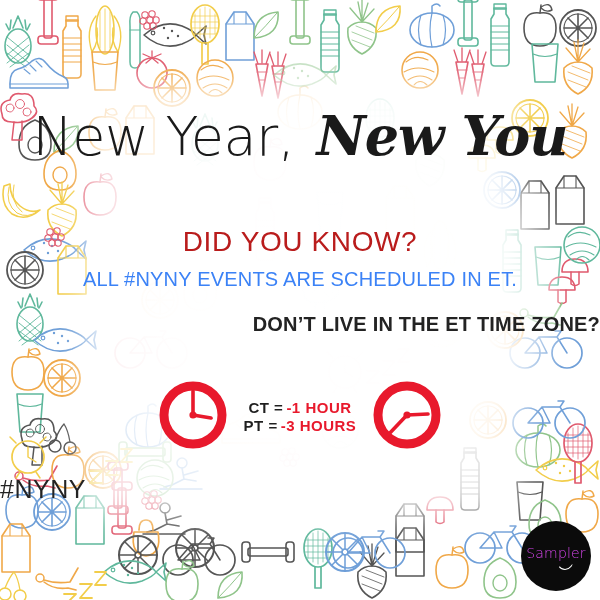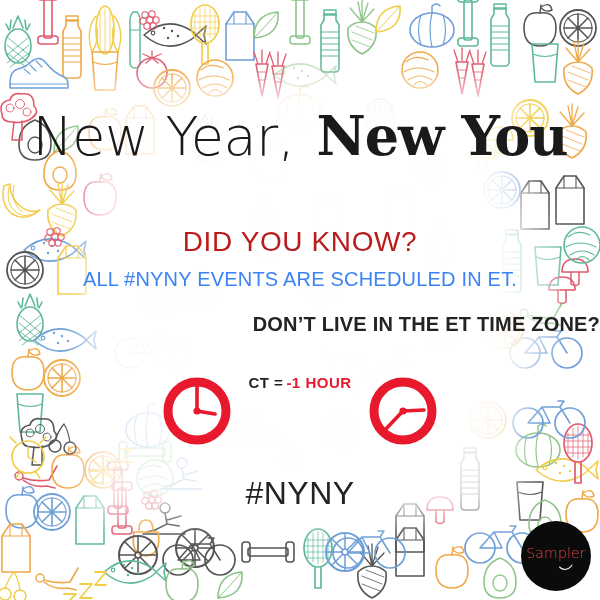--- a/index.html
+++ b/index.html
@@ -78,20 +78,21 @@
   }
   .headline .thin {
     font-family: "DejaVu Sans", sans-serif;
     font-weight: 300;
     font-size: 54px;
     letter-spacing: -0.5px;
     vertical-align: baseline;
   }
   .headline .script {
     font-family: "DejaVu Serif", serif;
+    font-style: italic;
     font-weight: bold;
     font-size: 54px;
     letter-spacing: -1px;
     margin-left: 22px;
     vertical-align: baseline;
   }
 
   .did-you-know {
     position: absolute;
     left: 0; right: 0;
@@ -133,20 +134,21 @@
     color: #232323;
   }
 
   
   #zone-block {
     position: absolute;
     left: 0; right: 0;
     top: 374px;
     height: 86px;
     display: flex;
+    align-items: center;
     justify-content: center;
     gap: 14px;
   }
   .clock { flex: 0 0 auto; }
   .zone-list {
     flex: 0 0 auto;
     text-align: center;
     line-height: 1.22;
   }
   .zone-row {
@@ -155,22 +157,21 @@
     letter-spacing: 0.5px;
     white-space: nowrap;
   }
   .zone-label { color: #1f1f1f; }
   .zone-value { color: #e8192c; margin-left: 3px; }
 
   .hashtag {
     position: absolute;
     left: 0; right: 0;
     top: 475px;
-    text-align: center;
-    font-size: 32px;
+    font-size: 25px;
     font-weight: normal;
     letter-spacing: 0.5px;
     color: #232323;
   }
 
   
   #sampler-logo {
     position: absolute;
     left: 521px;
     top: 521px;
@@ -186,21 +187,21 @@
   #sampler-logo .logo-inner {
     position: relative;
     width: 100%;
     height: 100%;
   }
   #sampler-logo .logo-text {
     position: absolute;
     left: 0; right: 0;
     top: 24px;
     text-align: center;
-    color: #ef4444;
+    color: #d946ef;
     font-family: "DejaVu Sans", sans-serif;
     font-size: 14px;
     font-weight: 300;
     letter-spacing: 0.2px;
   }
   #sampler-logo .logo-smile {
     position: absolute;
     left: 35px;
     top: 38px;
     width: 16px;
@@ -578,20 +579,23 @@
           <line x1="37" y1="37" x2="37" y2="13" stroke="#e8192c" stroke-width="3.6" stroke-linecap="round"></line>
           <line x1="37" y1="37" x2="55" y2="40" stroke="#e8192c" stroke-width="3.6" stroke-linecap="round"></line>
           <circle cx="37" cy="37" r="3.6" fill="#e8192c"></circle>
         </svg>
       </span>
 
       <span class="zone-list">
         <div class="zone-row">
           <span class="zone-label">CT =</span><span class="zone-value">-1 HOUR</span>
         </div>
+        <div class="zone-row">
+          <span class="zone-label">PT =</span><span class="zone-value">-3 HOURS</span>
+        </div>
       </span>
 
       <span class="clock">
         <svg width="74" height="74" viewBox="0 0 74 74" xmlns="http://www.w3.org/2000/svg">
           <circle cx="37" cy="37" r="29" fill="none" stroke="#e8192c" stroke-width="9"></circle>
           <line x1="37" y1="37" x2="17" y2="58" stroke="#e8192c" stroke-width="3.6" stroke-linecap="round"></line>
           <line x1="37" y1="37" x2="58" y2="36" stroke="#e8192c" stroke-width="3.6" stroke-linecap="round"></line>
           <circle cx="37" cy="37" r="3.6" fill="#e8192c"></circle>
         </svg>
       </span>

